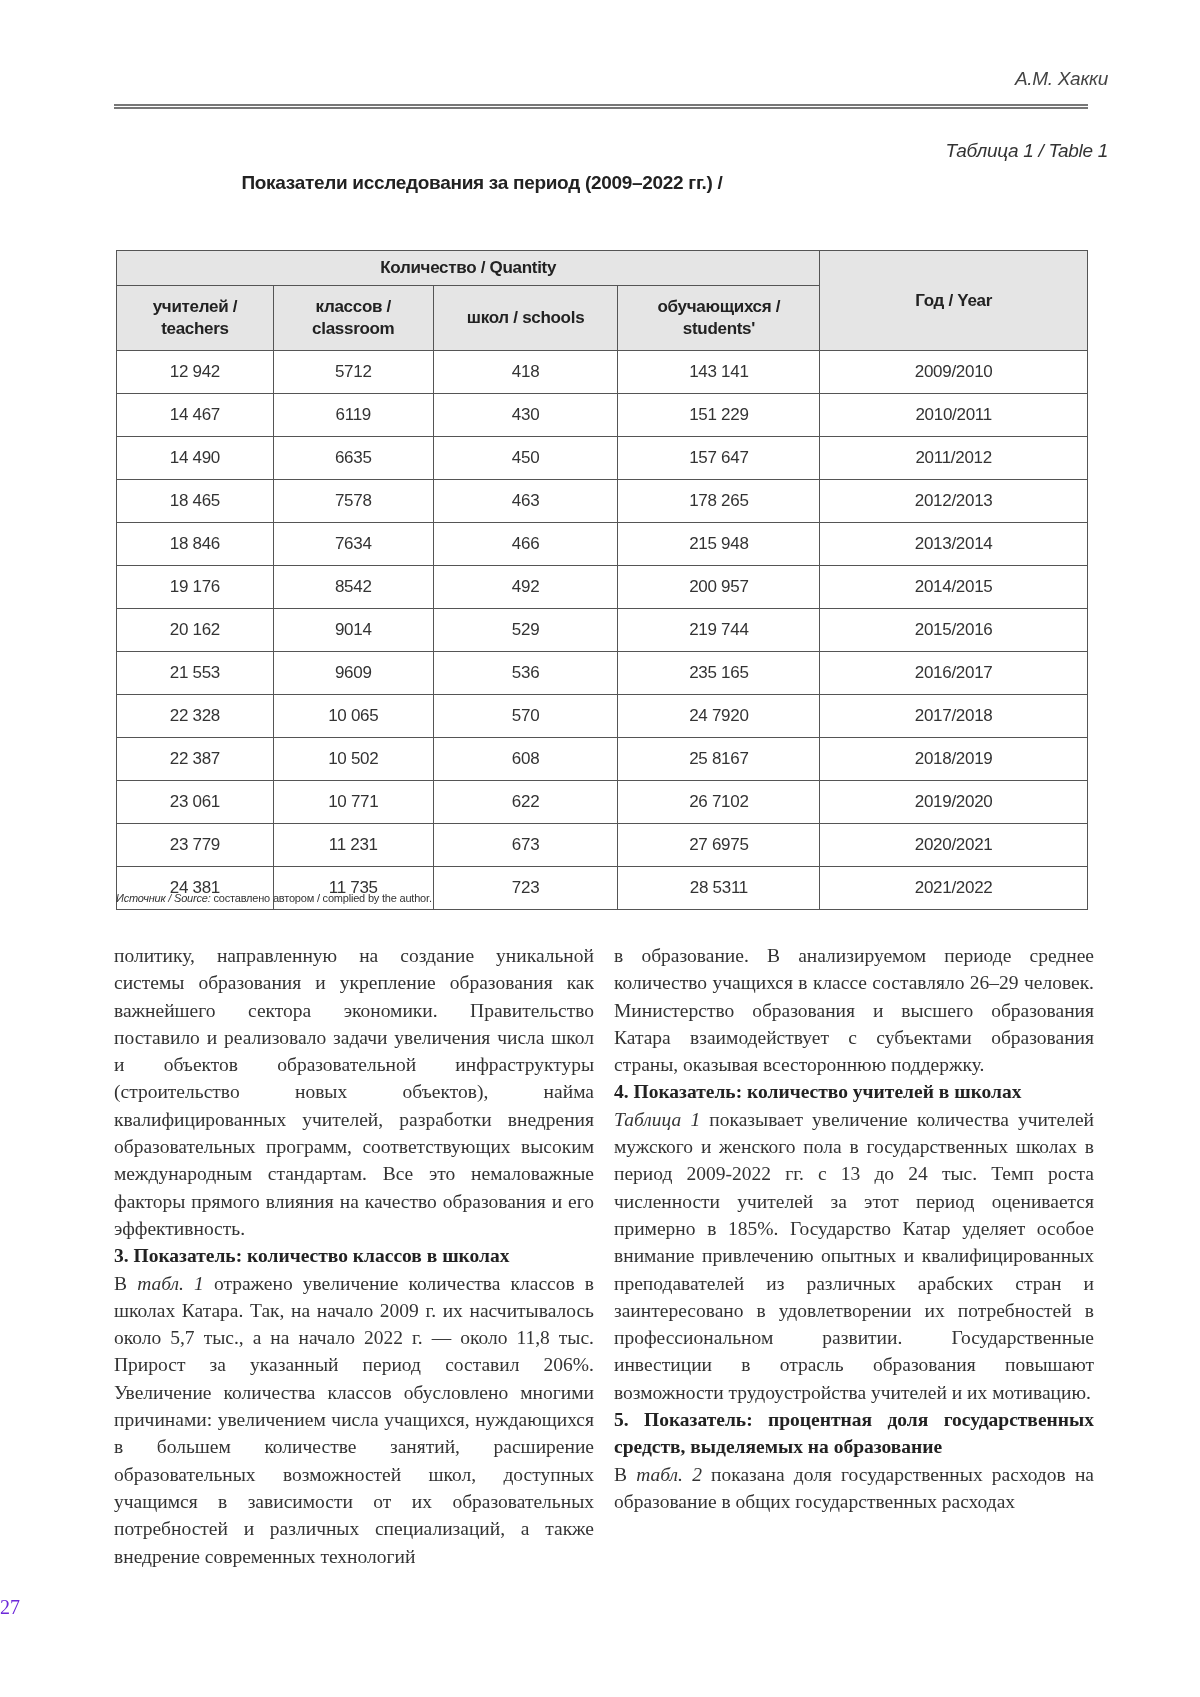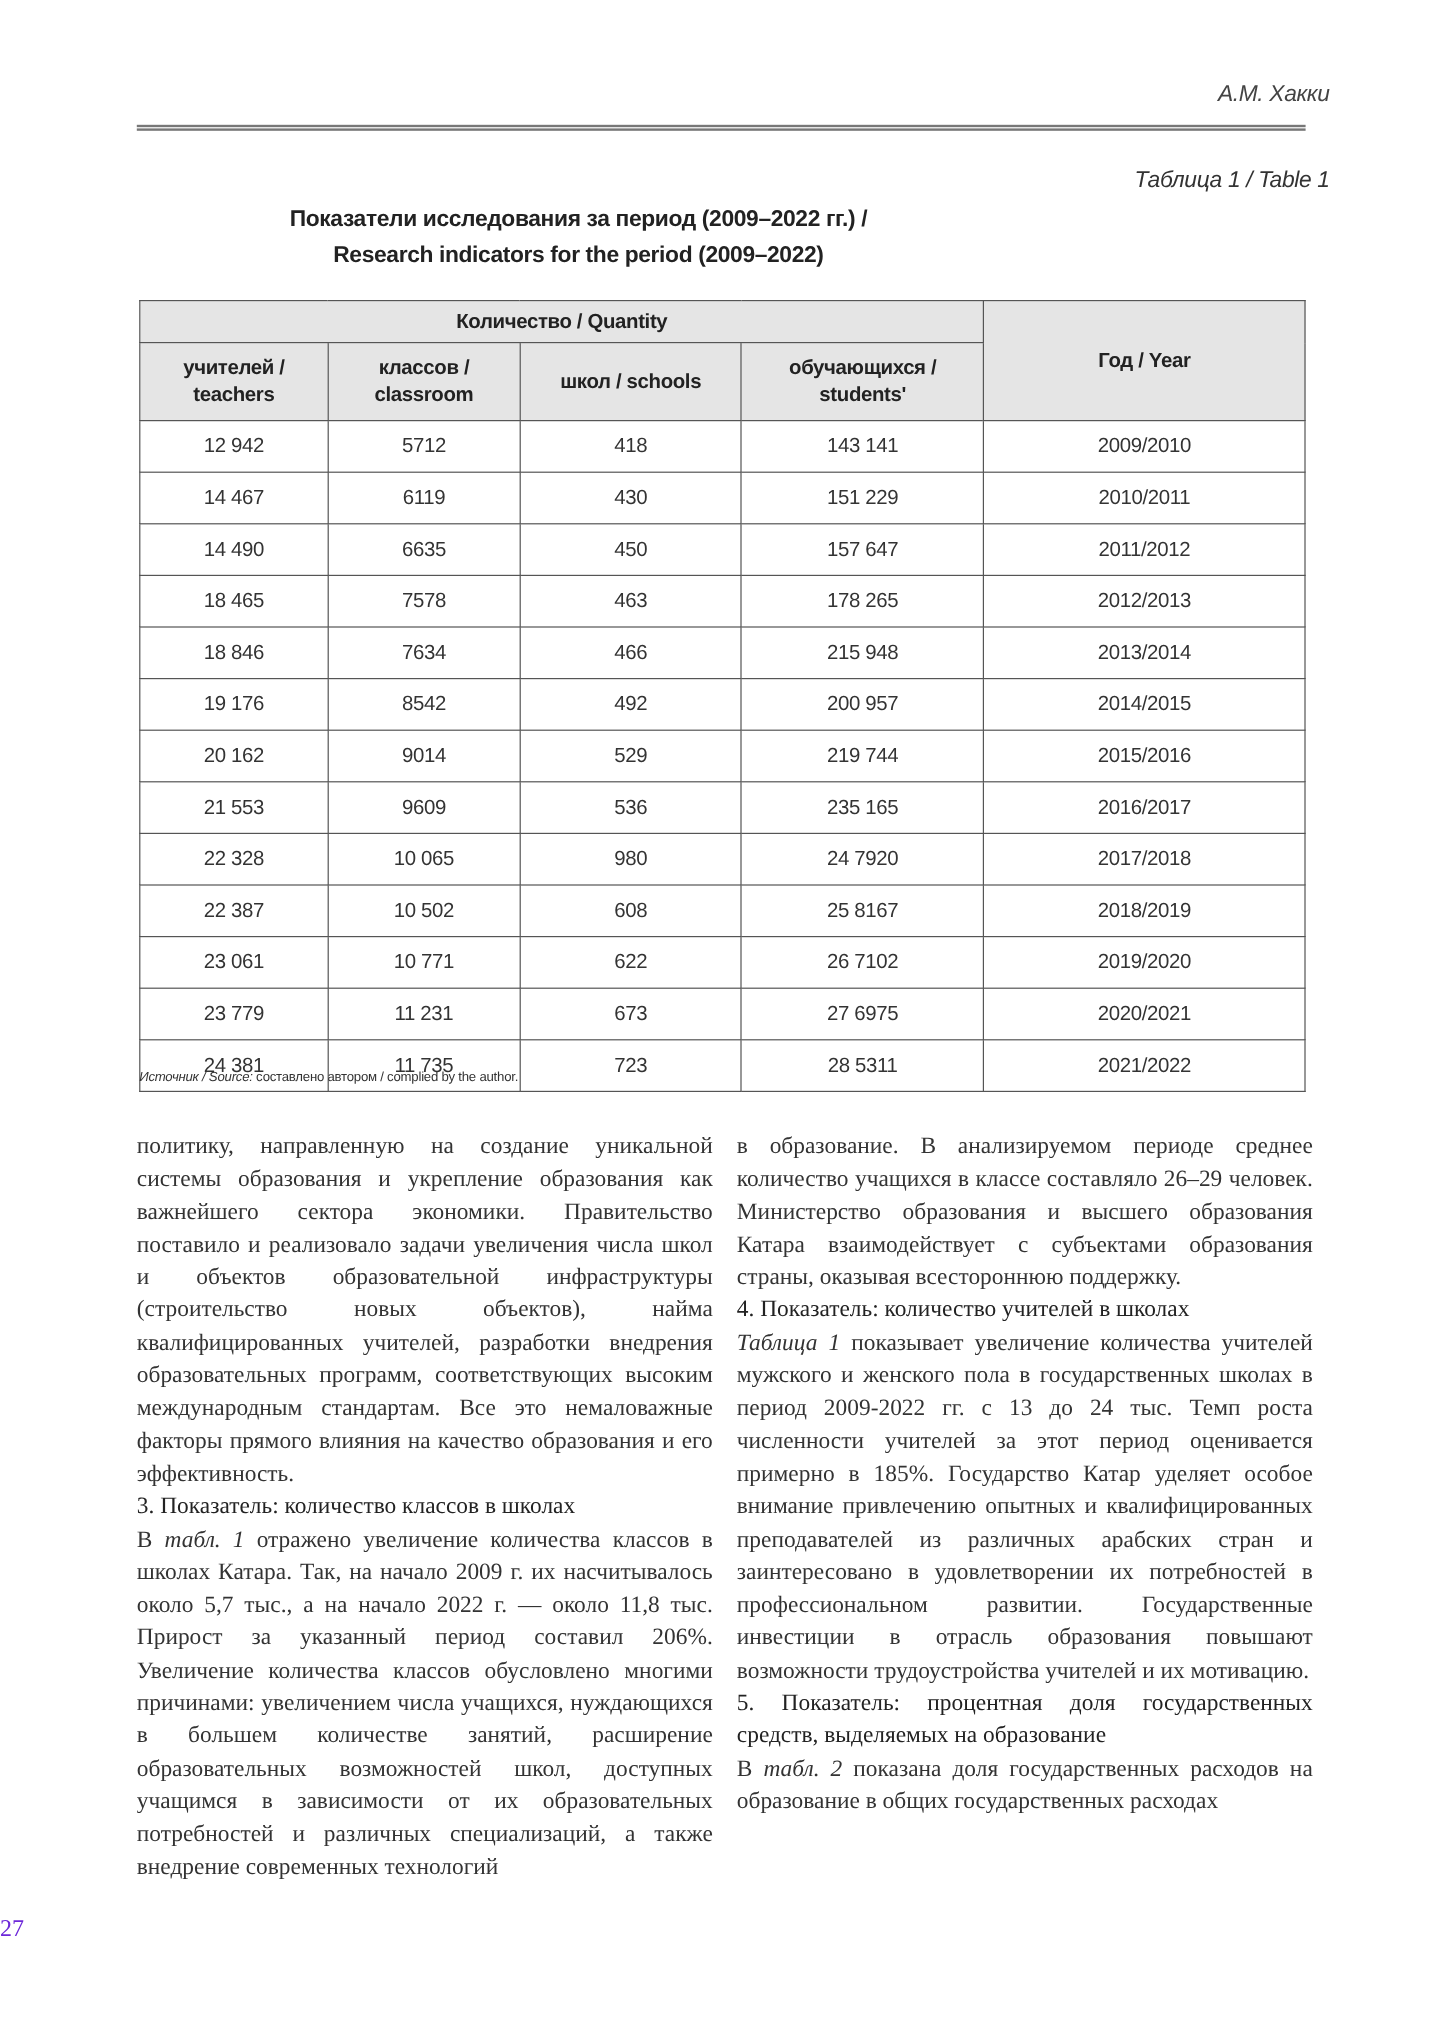--- a/index.html
+++ b/index.html
@@ -13,34 +13,33 @@
   table.data th { background:#e5e5e5; font-weight:bold; color:#222; line-height:22px; }
   table.data tr.hdr1 th { height:32px; }
   table.data tr.hdr2 th { height:62px; }
   table.data td { height:40px; }
   .source { position:absolute; top:892px; left:116px; font-family:"Liberation Sans", sans-serif; font-size:11px; color:#333; letter-spacing:-0.2px; }
   .source i { font-style:italic; }
   .col { position:absolute; top:942px; width:480px; font-family:"Liberation Serif", serif; font-size:19.5px; line-height:27.3px; color:#333; text-align:justify; }
   .col.left { left:114px; }
   .col.right { left:614px; }
   .col p { margin:0; }
-  .col .h { font-weight:normal; color:#222; }
+  .col .h { font-weight:bold; color:#222; }
   .col i { font-style:italic; }
   .page-num { position:absolute; top:1596px; left:0; width:1200px; text-align:left; font-family:"Liberation Serif", serif; font-size:20px; color:#6d28d9; }
 </style>
 </head>
 <body>
 
 <div class="running-head">А.М. Хакки</div>
 <div class="head-rule"></div>
 
 <div class="table-label">Таблица 1 / Table 1</div>
 <div class="table-title">
   <div>Показатели исследования за период (2009–2022 гг.) /</div>
-  <div>Research indicators for the period (2009–2022)</div>
 </div>
 
 <table class="data">
   <colgroup>
     <col style="width:157px">
       <col style="width:160px">
       <col style="width:185px">
       <col style="width:202px">
       <col style="width:268px">
   </colgroup>
@@ -109,21 +108,21 @@
     <tr>
         <td>21 553</td>
         <td>9609</td>
         <td>536</td>
         <td>235 165</td>
         <td>2016/2017</td>
       </tr>
     <tr>
         <td>22 328</td>
         <td>10 065</td>
-        <td>980</td>
+        <td>570</td>
         <td>24 7920</td>
         <td>2017/2018</td>
       </tr>
     <tr>
         <td>22 387</td>
         <td>10 502</td>
         <td>608</td>
         <td>25 8167</td>
         <td>2018/2019</td>
       </tr>

